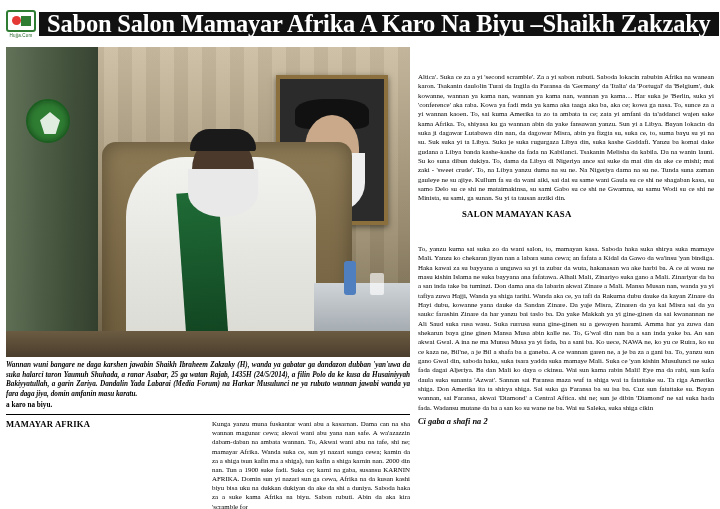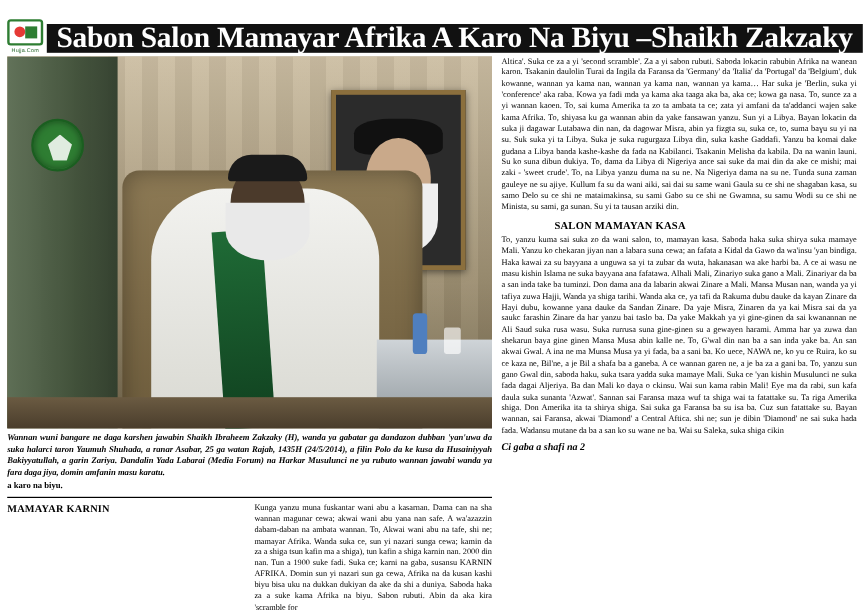--- a/index.html
+++ b/index.html
@@ -15,21 +15,21 @@
   .page {
     width: 720px;
     height: 509px;
     position: relative;
     padding: 4px 6px 0 6px;
   }
 
   
   .masthead {
     display: flex;
-    align-items: flex-end;
+    align-items: center;
     height: 40px;
     margin-bottom: 3px;
   }
   .logo-box {
     width: 46px;
     display: flex;
     flex-direction: column;
     align-items: center;
     justify-content: center;
     padding-right: 3px;
@@ -273,21 +273,21 @@
     margin: 0 0 3px 0;
     letter-spacing: .2px;
   }
   p.body {
     margin: 0 0 4px 0;
     font-size: 6.9px;
     line-height: 1.33;
     text-align: justify;
     hyphens: auto;
   }
-  .col-right p.body { font-size: 6.95px; line-height: 1.345; }
+  .col-right p.body { font-size: 6.95px; line-height: 1.345; margin-top: 26px; }
   .col-right .sec-head { font-size: 8.8px; margin: 5px 0 3px 0; padding-left: 44px; }
 
   .continue {
     text-align: left;
     font-weight: 700;
     font-size: 8.4px;
     font-style: italic;
     margin-top: 4px;
   }
 </style>
@@ -330,21 +330,21 @@
         <div class="glass"></div>
         <div class="floor"></div>
       </div>
 
       <div class="caption">Wannan wuni bangare ne daga karshen jawabin Shaikh Ibraheem Zakzaky (H), wanda ya gabatar ga dandazon dubban 'yan'uwa da suka halarci taron Yaumuh Shuhada, a ranar Asabar, 25 ga watan Rajab, 1435H (24/5/2014), a filin Polo da ke kusa da Husainiyyah Bakiyyatullah, a garin Zariya. Dandalin Yada Labarai (Media Forum) na Harkar Musulunci ne ya rubuto wannan jawabi wanda ya fara daga jiya, domin amfanin masu karatu.</div>
       <div class="caption-sub">a karo na biyu.</div>
       <hr class="rule">
 
       <div class="sub-cols">
         <div class="sub-col">
-          <div class="sec-head">MAMAYAR KARNIN</div>
+          <div class="sec-head">MAMAYAR AFRIKA</div>
         </div>
         <div class="sub-col">
           <p class="body">Kunga yanzu muna fuskantar wani abu a kasarnan. Dama can na sha wannan magunar cewa; akwai wani abu yana nan safe. A wa'azazzin dabam-daban na ambata wannan. To, Akwai wani abu na tafe, shi ne; mamayar Afrika. Wanda suka ce, sun yi nazari sunga cewa; kamin da za a shiga tsun kafin ma a shiga), tun kafin a shiga karnin nan. 2000 din nan. Tun a 1900 suke fadi. Suka ce; karni na gaba, susansu KARNIN AFRIKA. Domin sun yi nazari sun ga cewa, Afrika na da kusan kashi biyu bisa uku na dukkan dukiyan da ake da shi a duniya. Saboda haka za a suke kama Afrika na biyu. Sabon rubuti. Abin da aka kira 'scramble for</p>
         </div>
       </div>
     </div>
 
     <div class="col-right">
       <p class="body">Altica'. Suka ce za a yi 'second scramble'.  Za a yi sabon rubuti. Saboda lokacin rabubin Afrika na wanean karon. Tsakanin daulolin Turai da Ingila da Faransa da 'Germany' da 'Italia' da 'Portugal' da 'Belgium', duk kowanne, wannan ya kama nan, wannan ya kama nan, wannan ya kama… Har suka je 'Berlin, suka yi 'conference' aka raba. Kowa ya fadi mda ya kama aka taaga aka ba, aka ce; kowa ga nasa. To, sunce za a yi wannan kaoen.  To, sai kuma Amerika ta zo ta ambata ta ce; zata yi amfani da ta'addanci wajen sake kama Afrika. To, shiyasa ku ga wannan abin da yake fansawan yanzu. Sun yi a Libya. Bayan lokacin da suka ji dagawar Lutabawa din nan, da dagowar Misra, abin ya fizgta su, suka ce, to, suma baɣu su yi na su. Suk suka yi ta Libya. Suka je suka rugurgaza Libya din, suka kashe Gaddafi. Yanzu ba komai dake gudana a Libya banda kashe-kashe da fada na Kabilanci. Tsakanin Melisha da kabila. Da na wanin launi. Su ko suna dibun dukiya. To, dama da Libya di Nigeriya ance sai suke da mai din da ake ce mishi; mai zaki - 'sweet crude'. To, na Libya yanzu duma na su ne. Na Nigeriya dama na su ne. Tunda suna zaman gauleye ne su ajiye. Kullum fa su da wani aiki, sai dai su same wani Gaula su ce shi ne shagaban kasa, su samo Delo su ce shi ne mataimakinsa, su sami Gabo su ce shi ne Gwamna, su samu Wodi su ce shi ne Minista, su sami, ga sunan. Su yi ta tausan arziki din.</p>
       <div class="sec-head">SALON MAMAYAN KASA</div>

